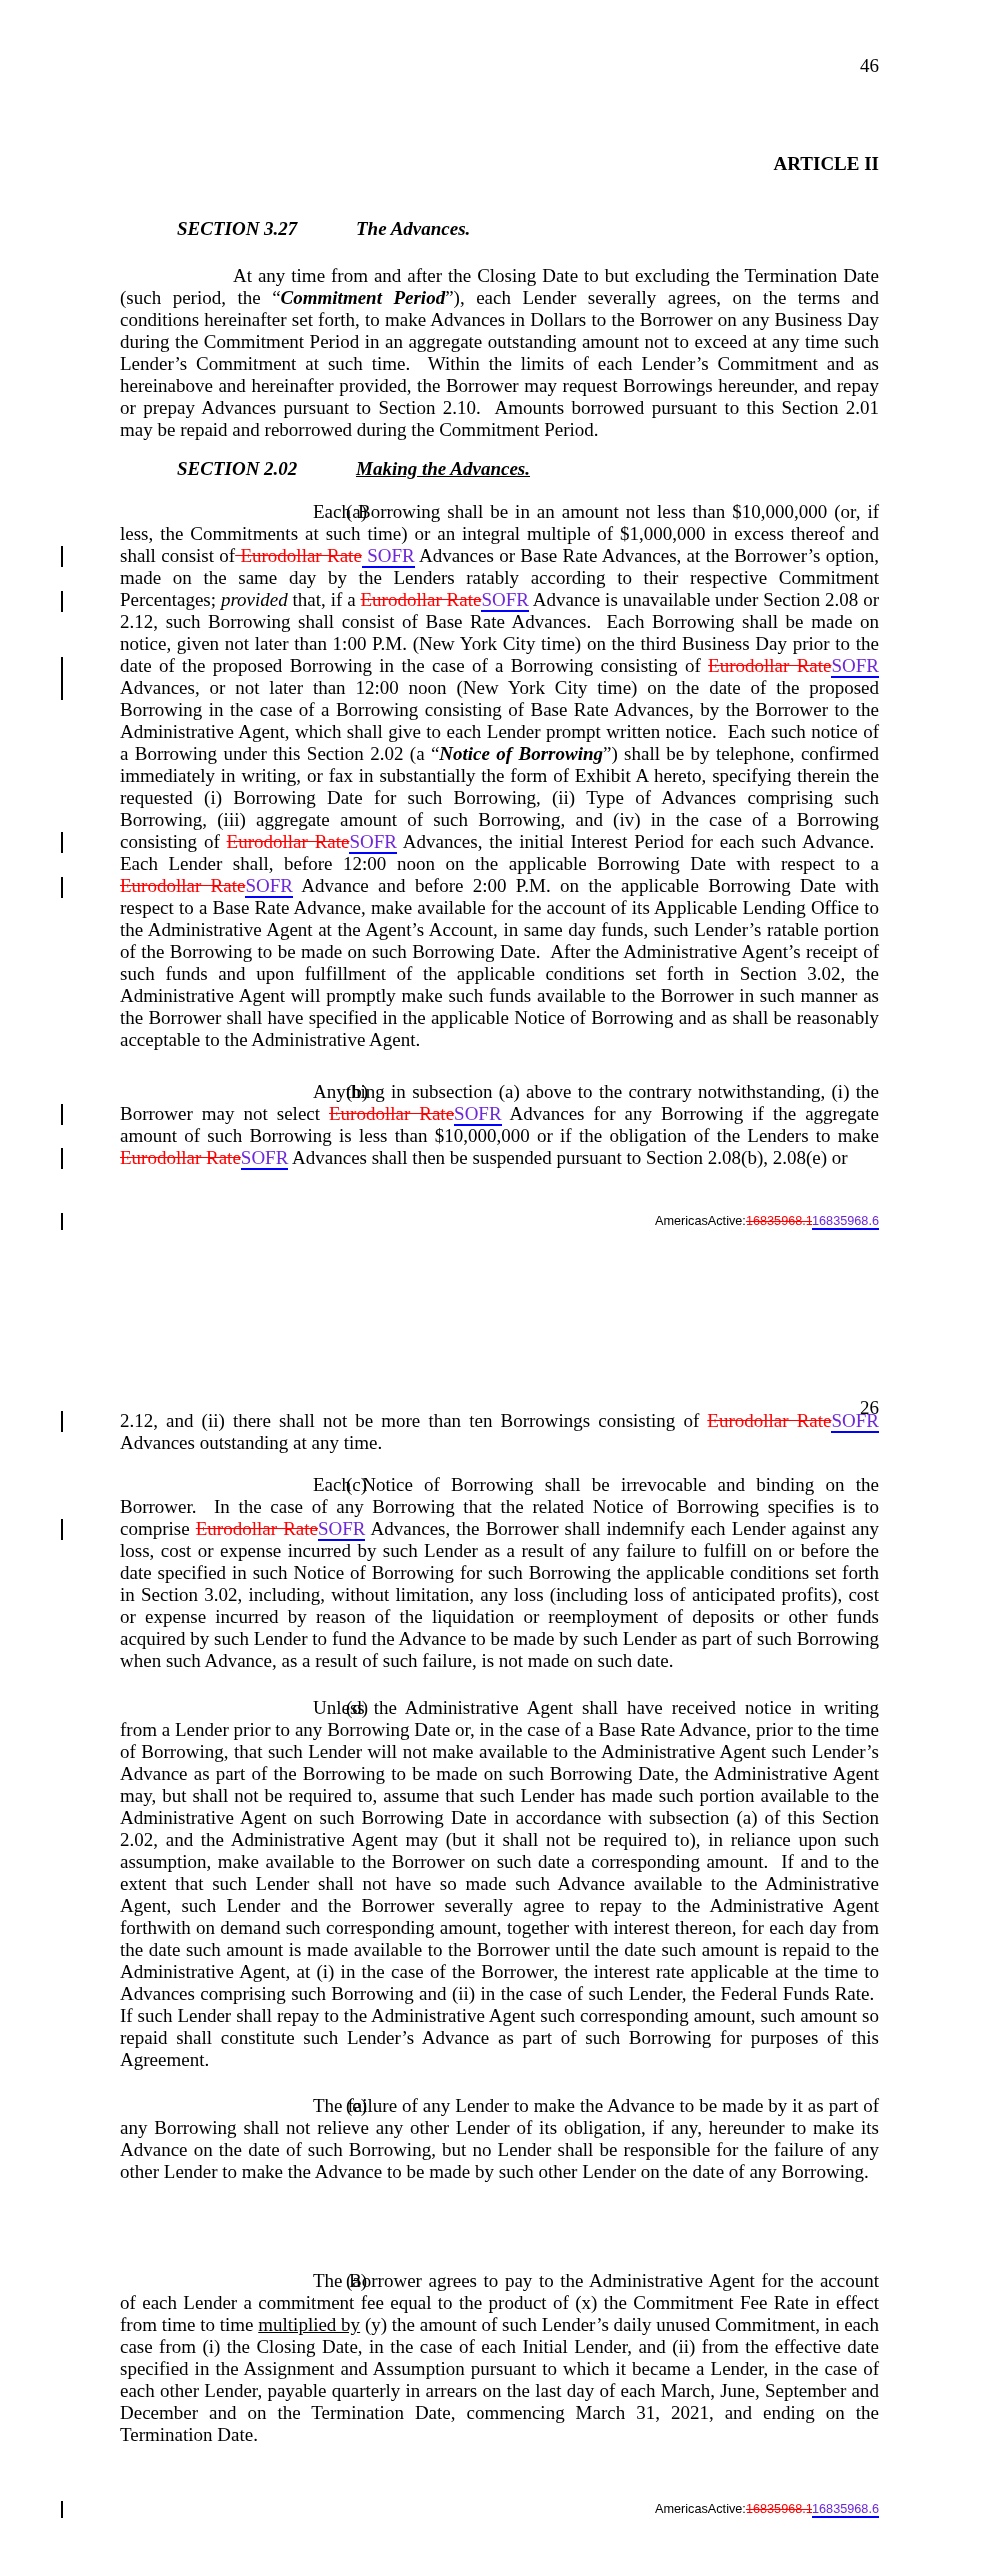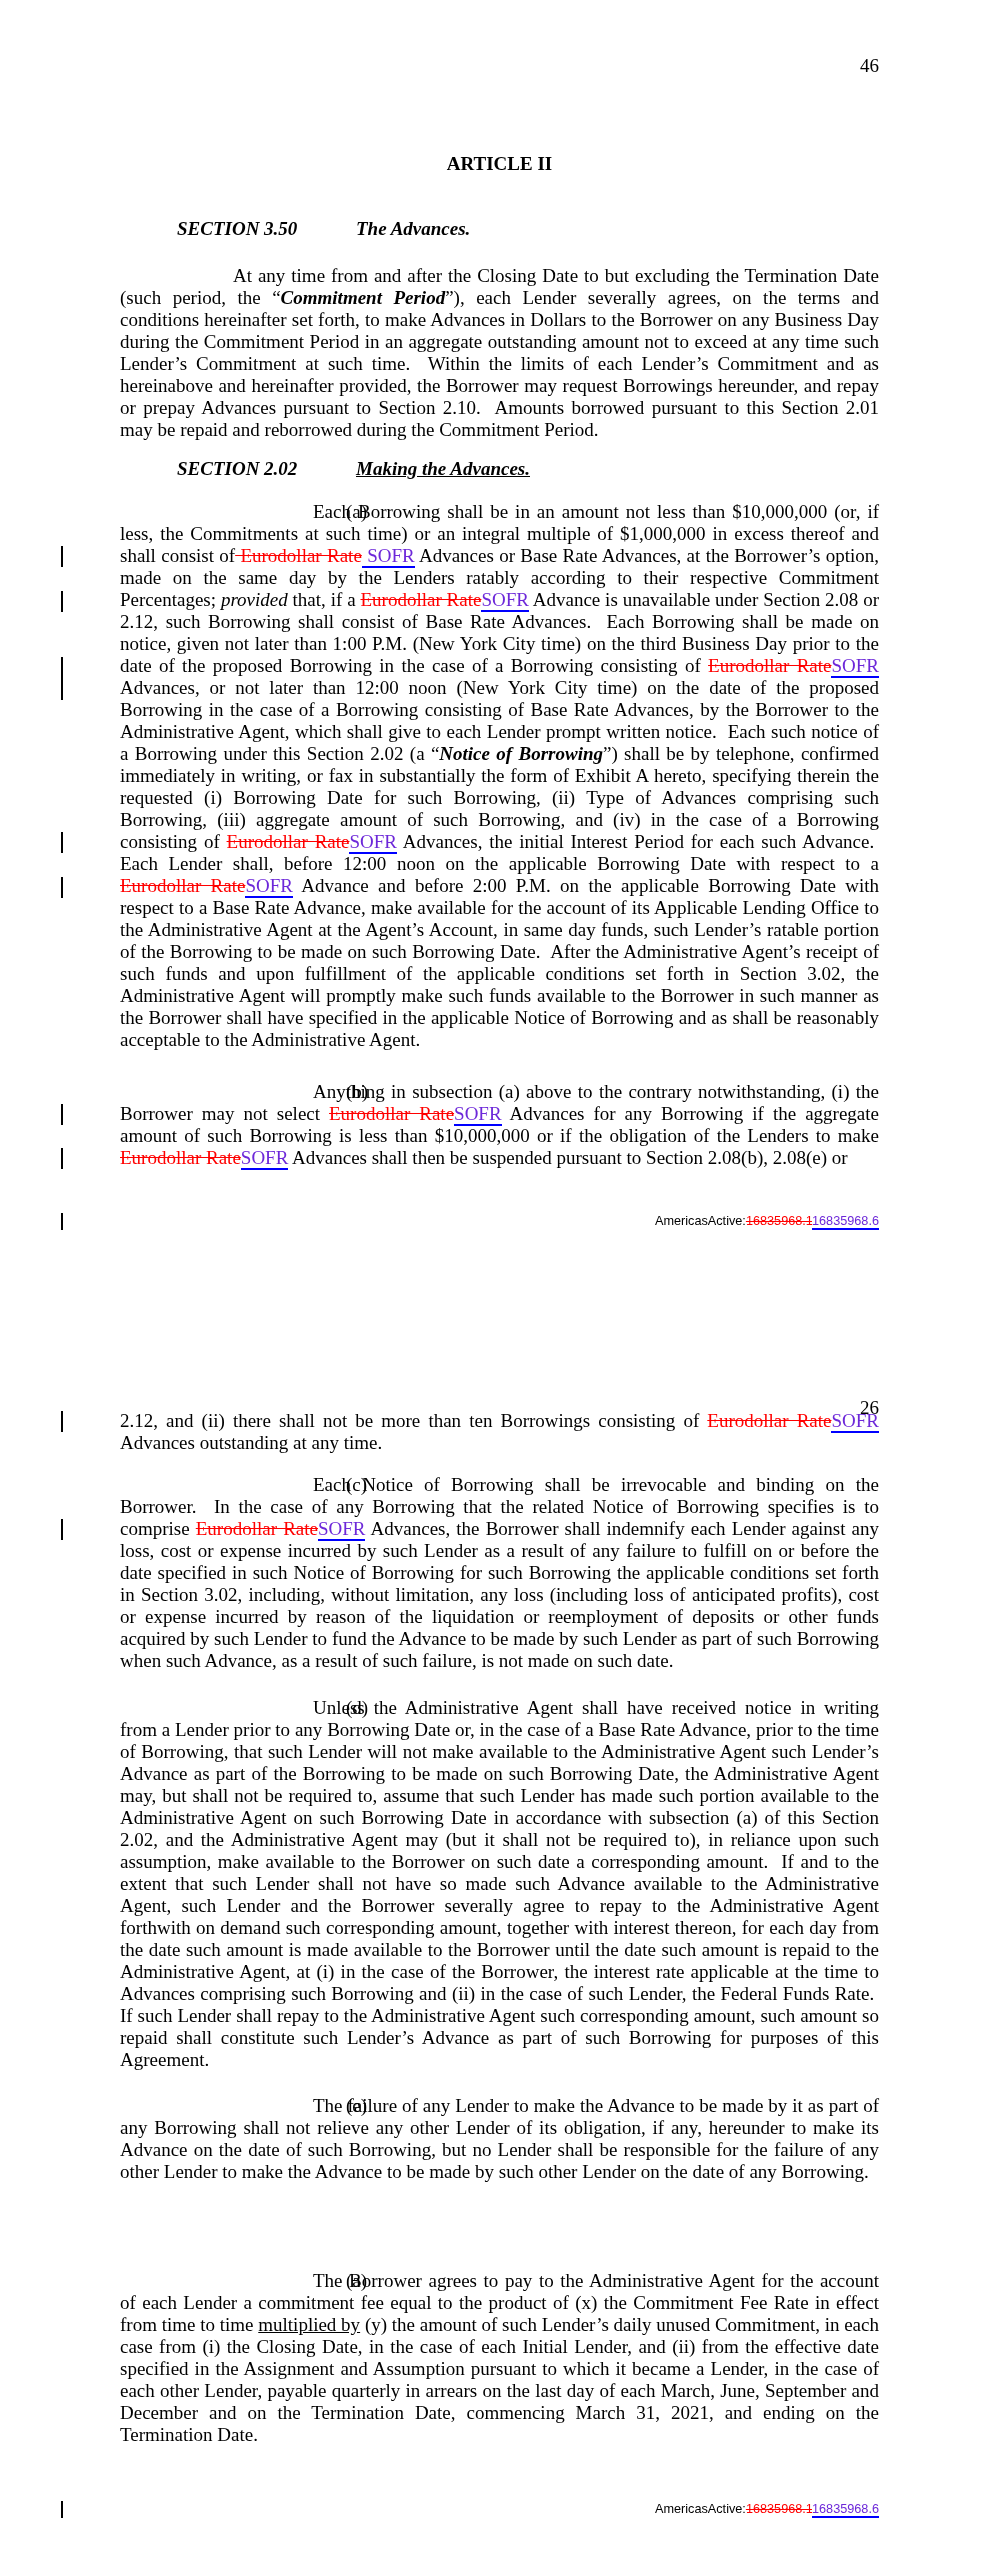--- a/index.html
+++ b/index.html
@@ -20,21 +20,21 @@
   .indent{text-indent:113px;}
   .page-num{
     font-size:19px;
     line-height:22px;
     text-align:right;
   }
   .article-head{
     font-size:19px;
     line-height:22px;
     font-weight:bold;
-    text-align:center;
+    text-align:right;
   }
   .sec-head{
     font-size:19px;
     line-height:22px;
     font-weight:bold;
     font-style:italic;
     padding-left:57px;
   }
   .doc-footer{
     font-family:"Liberation Sans", sans-serif;
@@ -62,21 +62,21 @@
 <body>
 
 <div id="canvas">
 
   <div class="abs page-num" style="top:55px;">46</div>
 
   <div class="abs article-head" style="top:153px;">
     <div>ARTICLE II</div>
   </div>
 
-  <div class="abs sec-head" style="top:218px;"><span class="run-tabh">SECTION 3.50</span><span class="run-plain">The Advances.</span></div>
+  <div class="abs sec-head" style="top:218px;"><span class="run-tabh">SECTION 3.27</span><span class="run-plain">The Advances.</span></div>
 
   <div class="abs body-text indent" style="top:265px;"><span class="run-plain">At any time from and after the Closing Date to but excluding the Termination Date (such period, the “</span><span class="run-bi">Commitment Period</span><span class="run-plain">”), each Lender severally agrees, on the terms and conditions hereinafter set forth, to make Advances in Dollars to the Borrower on any Business Day during the Commitment Period in an aggregate outstanding amount not to exceed at any time such Lender’s Commitment at such time.&nbsp; Within the limits of each Lender’s Commitment and as hereinabove and hereinafter provided, the Borrower may request Borrowings hereunder, and repay or prepay Advances pursuant to Section 2.10.&nbsp; Amounts borrowed pursuant to this Section 2.01 may be repaid and reborrowed during the Commitment Period.</span></div>
 
   <div class="abs sec-head" style="top:458px;text-decoration:underline;"><span class="run-tabh">SECTION 2.02</span><span class="run-plain">Making the Advances.</span></div>
 
   <div class="abs body-text indent" style="top:501px;"><span class="run-tab">(a)</span><span class="run-plain">Each Borrowing shall be in an amount not less than $10,000,000 (or, if less, the Commitments at such time) or an integral multiple of $1,000,000 in excess thereof and shall consist of</span><span class="run-del">&nbsp;Eurodollar Rate</span><span class="run-ins">&nbsp;SOFR</span><span class="run-plain"> Advances or Base Rate Advances, at the Borrower’s option, made on the same day by the Lenders ratably according to their respective Commitment Percentages; </span><span class="run-i">provided</span><span class="run-plain"> that, if a </span><span class="run-del">Eurodollar Rate</span><span class="run-ins">SOFR</span><span class="run-plain"> Advance is unavailable under Section 2.08 or 2.12, such Borrowing shall consist of Base Rate Advances.&nbsp; Each Borrowing shall be made on notice, given not later than 1:00 P.M. (New York City time) on the third Business Day prior to the date of the proposed Borrowing in the case of a Borrowing consisting of </span><span class="run-del">Eurodollar Rate</span><span class="run-ins">SOFR</span><span class="run-plain"> Advances, or not later than 12:00 noon (New York City time) on the date of the proposed Borrowing in the case of a Borrowing consisting of Base Rate Advances, by the Borrower to the Administrative Agent, which shall give to each Lender prompt written notice.&nbsp; Each such notice of a Borrowing under this Section 2.02 (a “</span><span class="run-bi">Notice of Borrowing</span><span class="run-plain">”) shall be by telephone, confirmed immediately in writing, or fax in substantially the form of Exhibit A hereto, specifying therein the requested (i) Borrowing Date for such Borrowing, (ii) Type of Advances comprising such Borrowing, (iii) aggregate amount of such Borrowing, and (iv) in the case of a Borrowing consisting of </span><span class="run-del">Eurodollar Rate</span><span class="run-ins">SOFR</span><span class="run-plain"> Advances, the initial Interest Period for each such Advance.&nbsp; Each Lender shall, before 12:00 noon on the applicable Borrowing Date with respect to a </span><span class="run-del">Eurodollar Rate</span><span class="run-ins">SOFR</span><span class="run-plain"> Advance and before 2:00 P.M. on the applicable Borrowing Date with respect to a Base Rate Advance, make available for the account of its Applicable Lending Office to the Administrative Agent at the Agent’s Account, in same day funds, such Lender’s ratable portion of the Borrowing to be made on such Borrowing Date.&nbsp; After the Administrative Agent’s receipt of such funds and upon fulfillment of the applicable conditions set forth in Section 3.02, the Administrative Agent will promptly make such funds available to the Borrower in such manner as the Borrower shall have specified in the applicable Notice of Borrowing and as shall be reasonably acceptable to the Administrative Agent.</span></div>
 
   <div class="abs body-text indent" style="top:1081px;"><span class="run-tab">(b)</span><span class="run-plain">Anything in subsection (a) above to the contrary notwithstanding, (i) the Borrower may not select </span><span class="run-del">Eurodollar Rate</span><span class="run-ins">SOFR</span><span class="run-plain"> Advances for any Borrowing if the aggregate amount of such Borrowing is less than $10,000,000 or if the obligation of the Lenders to make </span><span class="run-del">Eurodollar Rate</span><span class="run-ins">SOFR</span><span class="run-plain"> Advances shall then be suspended pursuant to Section 2.08(b), 2.08(e) or</span></div>
 
   <div class="abs doc-footer" style="top:1213px;"><span class="run-plain">AmericasActive:</span><span class="run-del">16835968.1</span><span class="run-ins">16835968.6</span></div>

